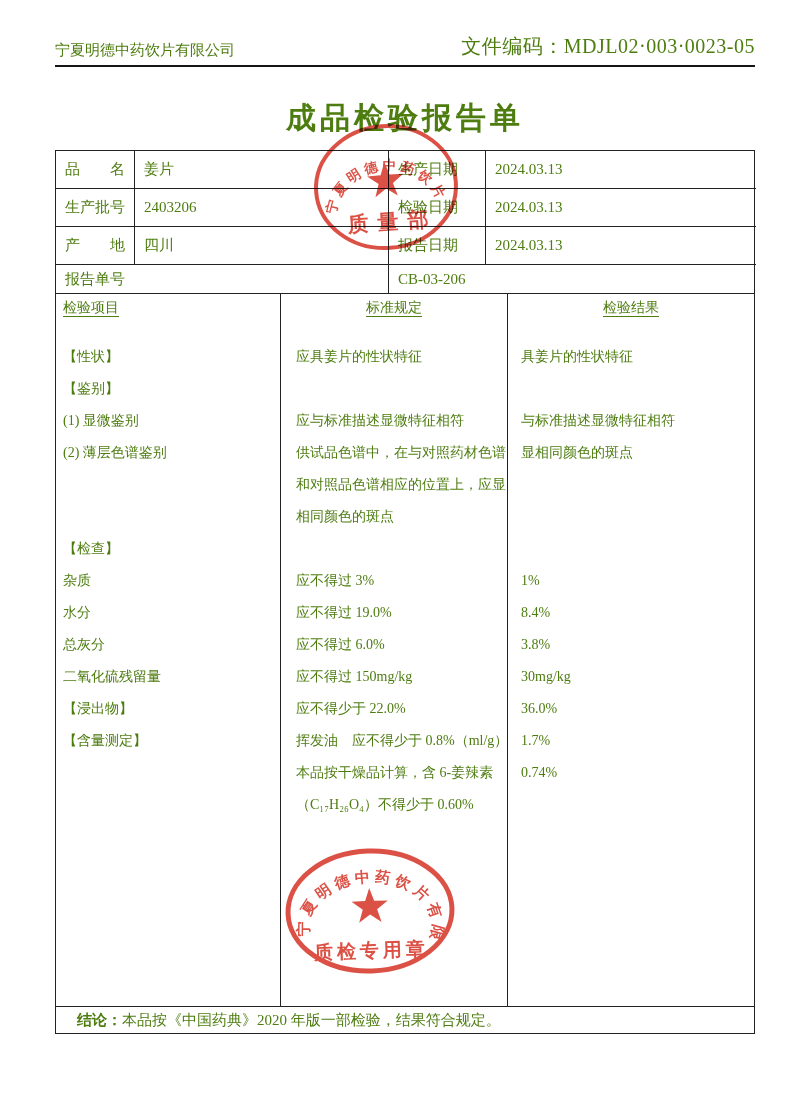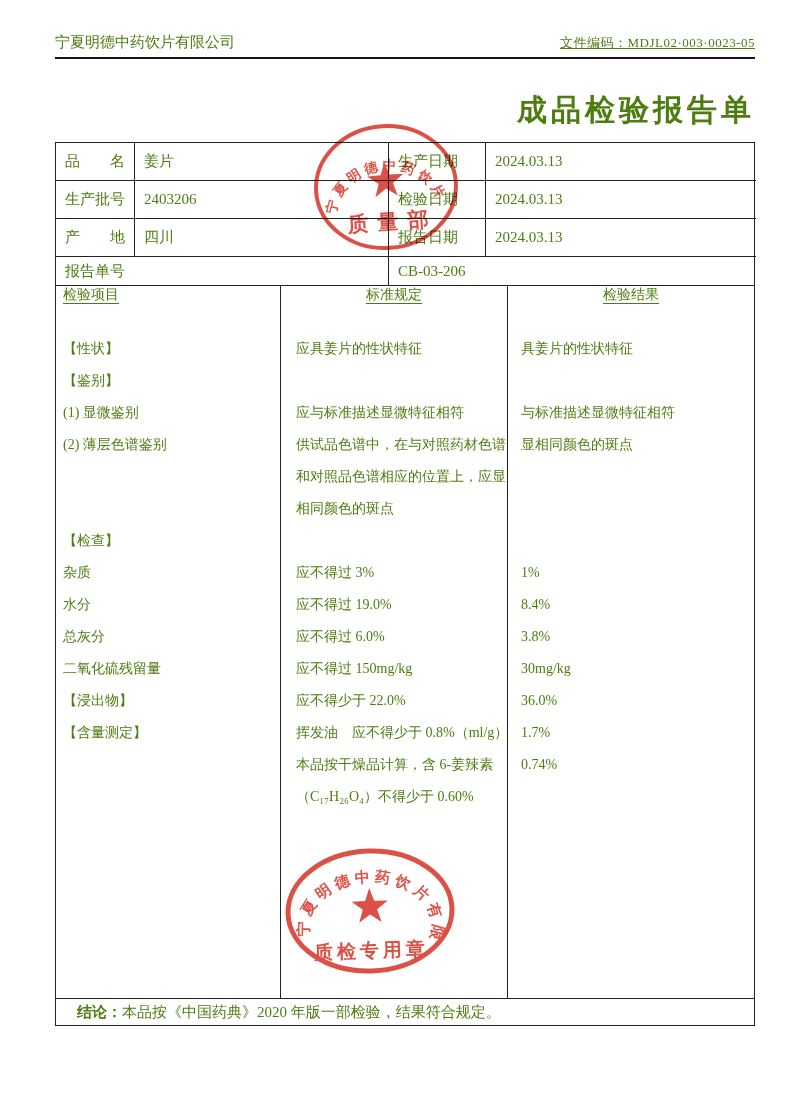--- a/index.html
+++ b/index.html
@@ -8,24 +8,24 @@
     position:relative; width:800px; height:1098px; background:#ffffff;
     font-family:"Liberation Serif","DejaVu Serif",serif; color:#4d7c0f;
     overflow:hidden; margin:0 auto;
   }
   .content { position:absolute; left:55px; top:0; width:700px; }
 
   
   .hdr { display:flex; justify-content:space-between; align-items:flex-end;
          padding-top:33px; padding-bottom:5px; border-bottom:2.5px solid #151515;
          font-size:15px; }
-  .hdr .code { font-size:13px; letter-spacing:.5px;text-decoration:underline; }
-
-  
-  .title { text-align:right; font-size:30px; font-weight:bold; letter-spacing:4px;
+  .hdr .code { font-size:20px; letter-spacing:.5px; }
+
+  
+  .title { text-align:center; font-size:30px; font-weight:bold; letter-spacing:4px;
            margin-top:31px; line-height:40px; }
 
   
   .info { display:grid; margin-top:12px;
           grid-template-columns:79px 254px 97px 270px;
           grid-template-rows:38px 38px 38px 28px;
           border:1px solid #222; font-size:15px; }
   .ic { border-right:1px solid #222; border-bottom:1px solid #222;
         display:flex; align-items:center; padding:0 9px; white-space:pre; }
   .ic.last-col { border-right:none; }
@@ -33,21 +33,21 @@
   .jlabel { display:block; width:100%; text-align:justify; text-align-last:justify; }
   .ic.span2 { grid-column:span 2; }
 
   
   .ttable { display:flex; border:1px solid #222; border-top:none; height:713px;
             font-size:14px; }
   .tcol { height:100%; }
   .tcol1 { width:225px; border-right:1px solid #222; }
   .tcol2 { width:227px; border-right:1px solid #222; }
   .tcol3 { flex:1; }
-  .thead { height:28px; display:flex; }
+  .thead { height:28px; display:flex; align-items:center; }
   .thead.left { padding-left:7px; justify-content:flex-start; }
   .thead.center { justify-content:center; }
   .thead span { text-decoration:underline; text-underline-offset:4px; }
   .tlines { padding-top:19px; }
   .tline { height:32px; display:flex; align-items:center; white-space:pre; }
   .tcol1 .tline { padding-left:7px; }
   .tcol2 .tline { padding-left:15px; }
   .tcol3 .tline { padding-left:13px; }
 
   

